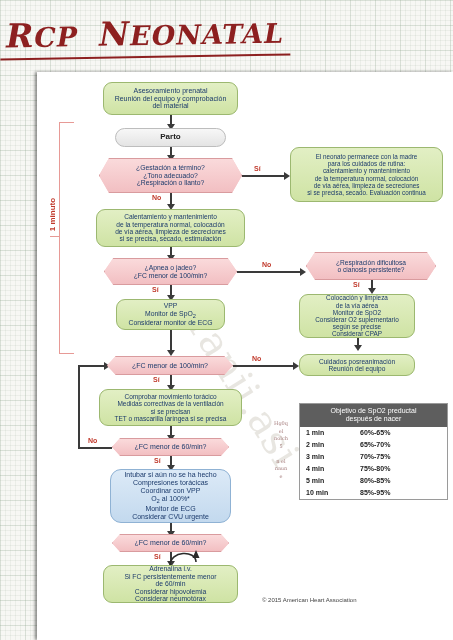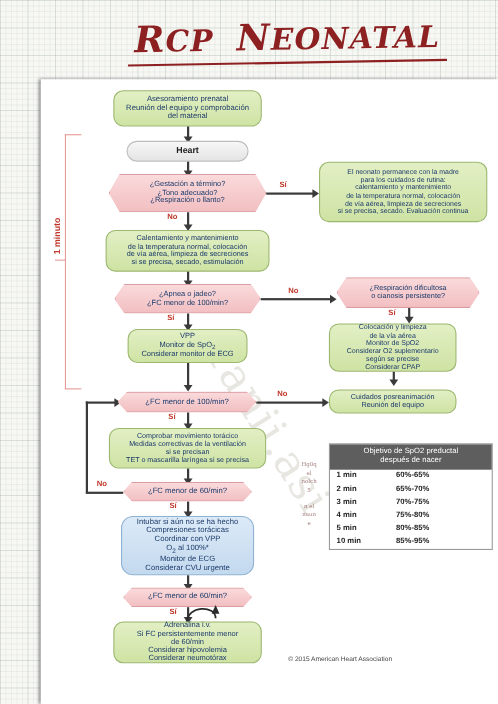--- a/index.html
+++ b/index.html
@@ -11,21 +11,21 @@
       linear-gradient(to right, rgba(150,170,150,.22) 1px, transparent 1px),
       linear-gradient(to bottom, rgba(150,170,150,.22) 1px, transparent 1px),
       linear-gradient(to right, rgba(150,170,150,.12) 1px, transparent 1px),
       linear-gradient(to bottom, rgba(150,170,150,.12) 1px, transparent 1px);
     background-size:25px 25px,25px 25px,5px 5px,5px 5px;
     position:relative;
   }
   #page{position:absolute;inset:0;}
 
   
-  #title-wrap{position:absolute;left:0;top:14px;width:406px;text-align:right;}
+  #title-wrap{position:absolute;left:0;top:14px;width:406px;text-align:left;}
   #title{
     font-family:"DejaVu Serif", serif;
     font-size:27px;letter-spacing:1px;color:#8d2020;
     font-weight:bold;font-style:italic;
     display:inline-block;padding:0 6px 3px 6px;
     border-bottom:2.5px solid #8d2020;
     transform:rotate(-1deg);
   }
   #title .cap{font-size:33px;}
 
@@ -146,21 +146,21 @@
   <div id="bracket-stem"></div>
   <div id="minuto">1 minuto</div>
 
   <div class="node green" style="left:103px;top:82px;width:135px;height:33px;font-size:7px;">
     <span>Asesoramiento prenatal<br>Reunión del equipo y comprobación<br>del material</span>
   </div>
   <div class="vline" style="left:170px;top:115px;height:12px;"></div>
   <div class="arrow-d" style="left:167px;top:124px;"></div>
 
   <div class="node gray" style="left:115px;top:128px;width:111px;height:19px;font-size:8px;">
-    <span>Heart</span>
+    <span>Parto</span>
   </div>
   <div class="vline" style="left:170px;top:147px;height:11px;"></div>
   <div class="arrow-d" style="left:167px;top:155px;"></div>
 
   <div class="hexwrap" style="left:99px;top:158px;width:143px;height:35px;">
     <div class="hex" style="font-size:6.8px;">
       <span>¿Gestación a término?<br>¿Tono adecuado?<br>¿Respiración o llanto?</span>
     </div>
   </div>
   <div class="hline" style="left:242px;top:175px;width:44px;"></div>

